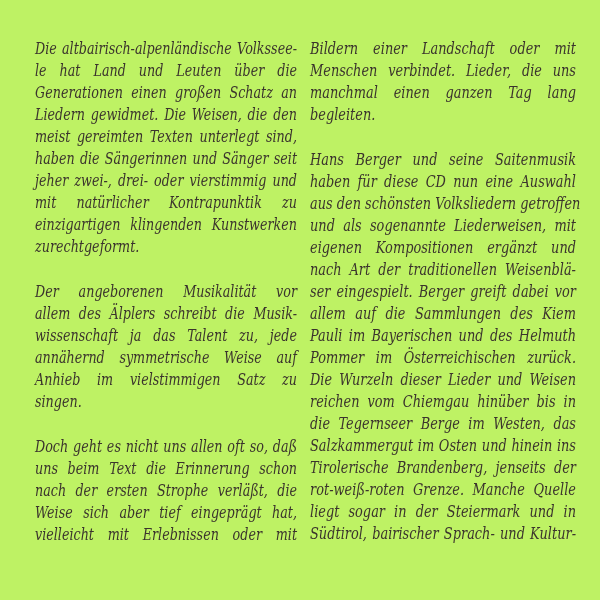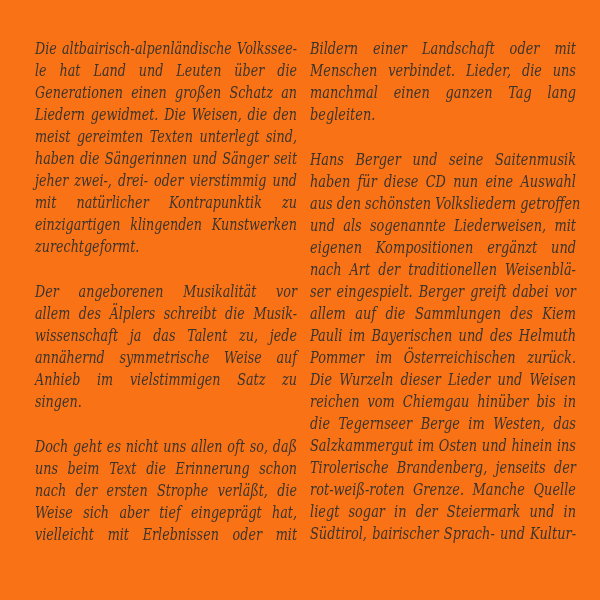--- a/index.html
+++ b/index.html
@@ -10,21 +10,21 @@
     width: 600px;
     height: 600px;
     overflow: hidden;
     position: relative;
     background: #fdfdfc;
     font-family: "DejaVu Serif", "Liberation Serif", serif;
   }
   .page {
     position: absolute;
     inset: 0;
-    background: #f97316;
+    background: #bef264;
   }
   .column {
     position: absolute;
     top: 37px;
     width: 350px;
     transform-origin: 0 0;
     color: #3b342d;
     font-style: italic;
     font-size: 17px;
     line-height: 22px;

